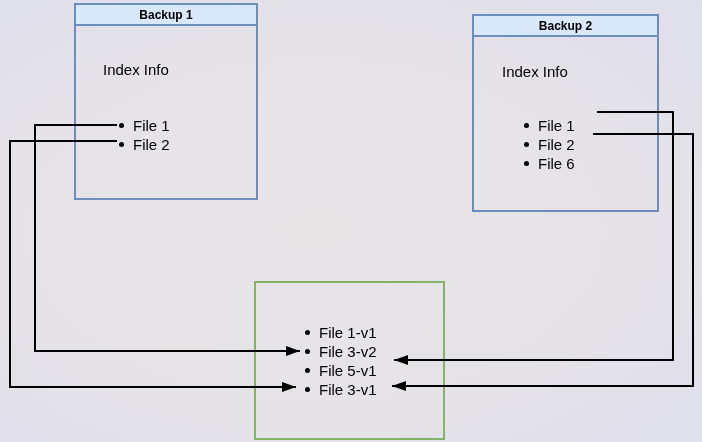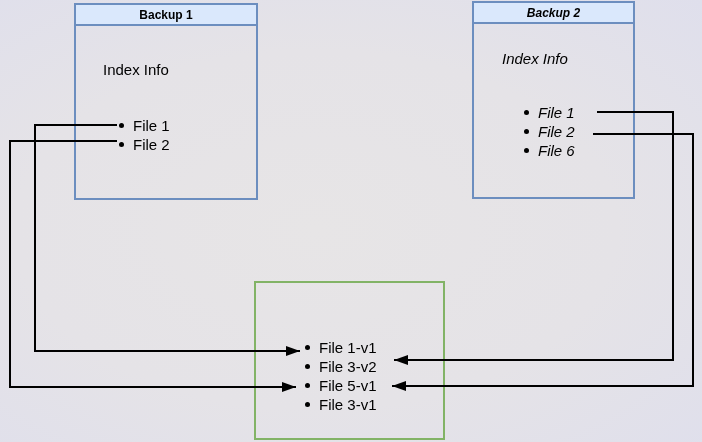--- a/index.html
+++ b/index.html
@@ -46,29 +46,29 @@
   }
   .bullet-dot {
     width: 5px; height: 5px;
     border-radius: 50%;
     background: #000;
     margin-right: 9px;
     flex: 0 0 auto;
   }
 
   #backup1-box { left: 74px;  top: 3px;   width: 184px; height: 197px; }
-  #backup2-box { left: 472px; top: 1px;   width: 163px; height: 198px; font-style: italic; }
+  #backup2-box { left: 472px; top: 14px;   width: 187px; height: 198px; }
   #dedup-box   { left: 254px; top: 281px; width: 191px; height: 159px; }
 
   #backup1-index { left: 27px; top: 56px; }
   #backup2-index { left: 28px; top: 47px; }
 
   #backup1-list { left: 43px; top: 111px; }
   #backup2-list { left: 50px; top: 100px; }
-  #dedup-list   { left: 49px; top: 55px;  }
+  #dedup-list   { left: 49px; top: 40px;  }
 
   .connector-layer {
     position: absolute;
     left: 0; top: 0;
     width: 702px; height: 442px;
     pointer-events: none;
   }
   .connector {
     fill: none;
     stroke: #000;

